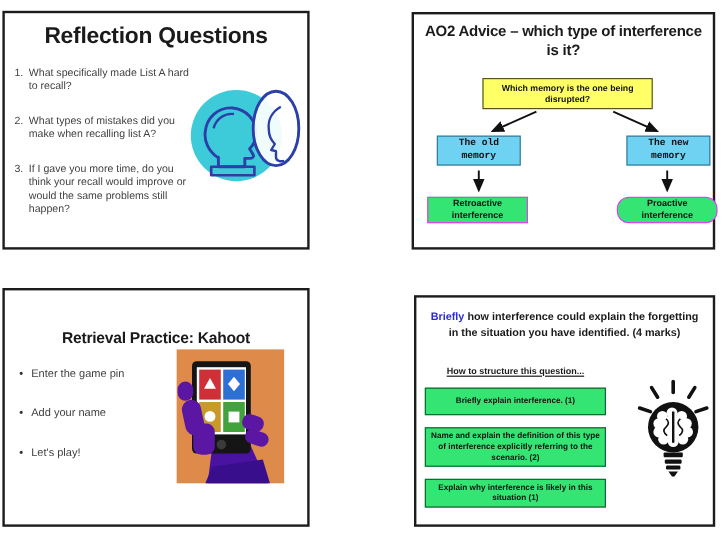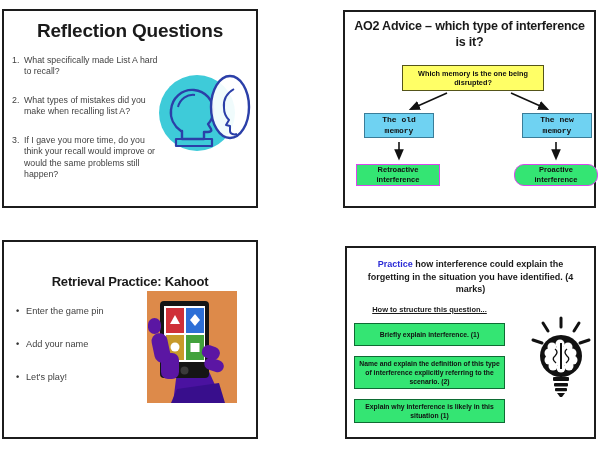--- a/index.html
+++ b/index.html
@@ -141,21 +141,21 @@
       <rect x="14" y="62" width="18" height="26" rx="7" fill="#5b16a3"></rect>
       <rect x="6" y="42" width="16" height="30" rx="8" fill="#5b16a3" transform="rotate(-12 14 57)"></rect>
       <rect x="1" y="27" width="13" height="16" rx="6.5" fill="#5b16a3"></rect>
       <rect x="55" y="55" width="18" height="13" rx="6" fill="#5b16a3" transform="rotate(18 64 61)"></rect>
       <rect x="57" y="68" width="20" height="12" rx="6" fill="#5b16a3" transform="rotate(18 67 74)"></rect>
     </svg>
   </section>
 
   <section class="slide" id="slide-outline">
     <div class="otitle">
-      <span class="okeyword">Practice</span><span> how interference could explain the forgetting in the situation you have identified. (4 marks)</span>
+      <span class="okeyword">Briefly</span><span> how interference could explain the forgetting in the situation you have identified. (4 marks)</span>
     </div>
     <div class="left-col">
       <div class="subhead">How to structure this question...</div>
       <div class="step" style="height:23px;">Briefly explain interference. (1)</div>
       <div class="step" style="height:33px;">Name and explain the definition of this type of interference explicitly referring to the scenario. (2)</div>
       <div class="step" style="height:24px;">Explain why interference is likely in this situation (1)</div>
     </div>
     <svg class="bulb-svg" width="60" height="92" viewBox="0 0 60 92">
       <g stroke="#111" stroke-width="3" stroke-linecap="round">
         <line x1="30" y1="2" x2="30" y2="11"></line>

